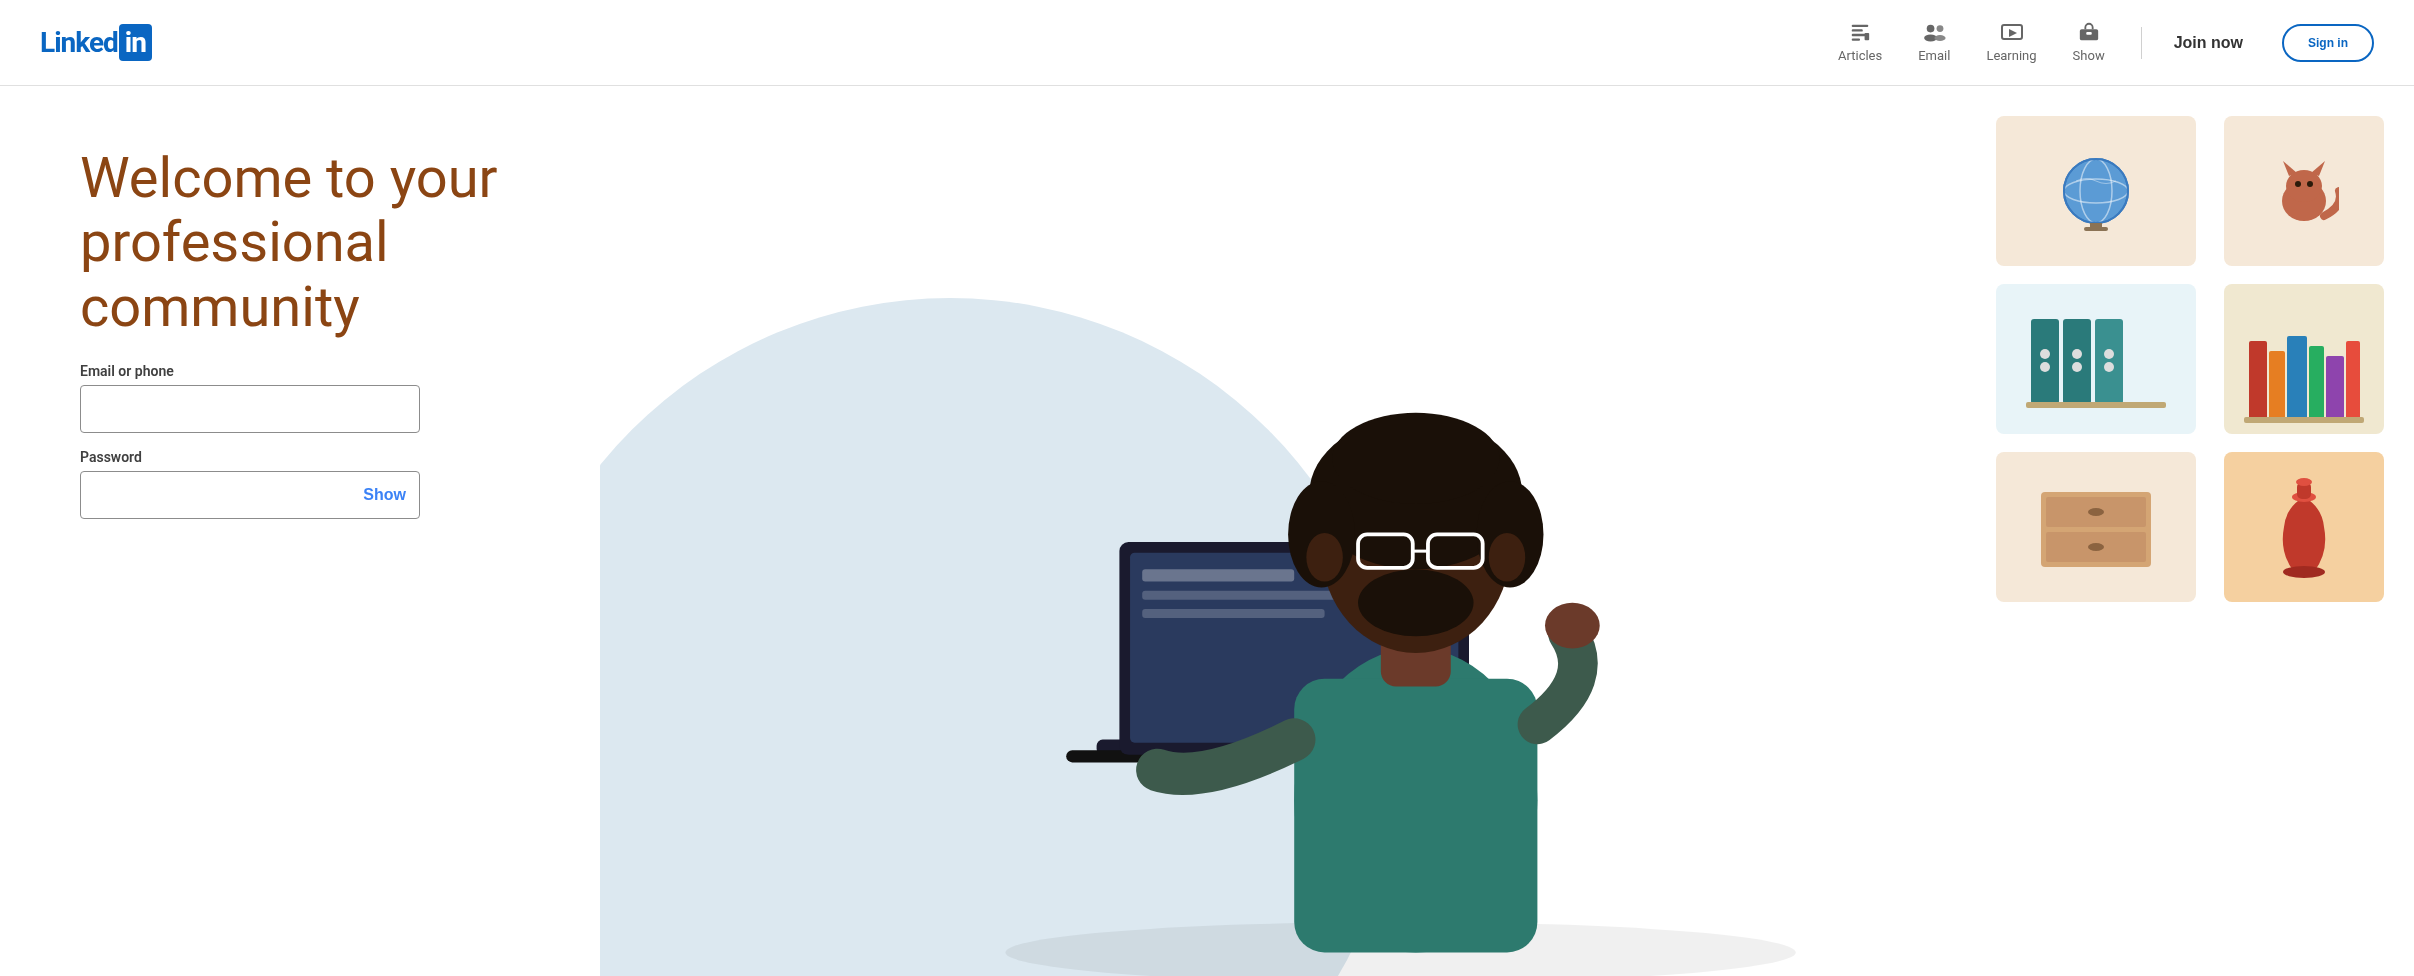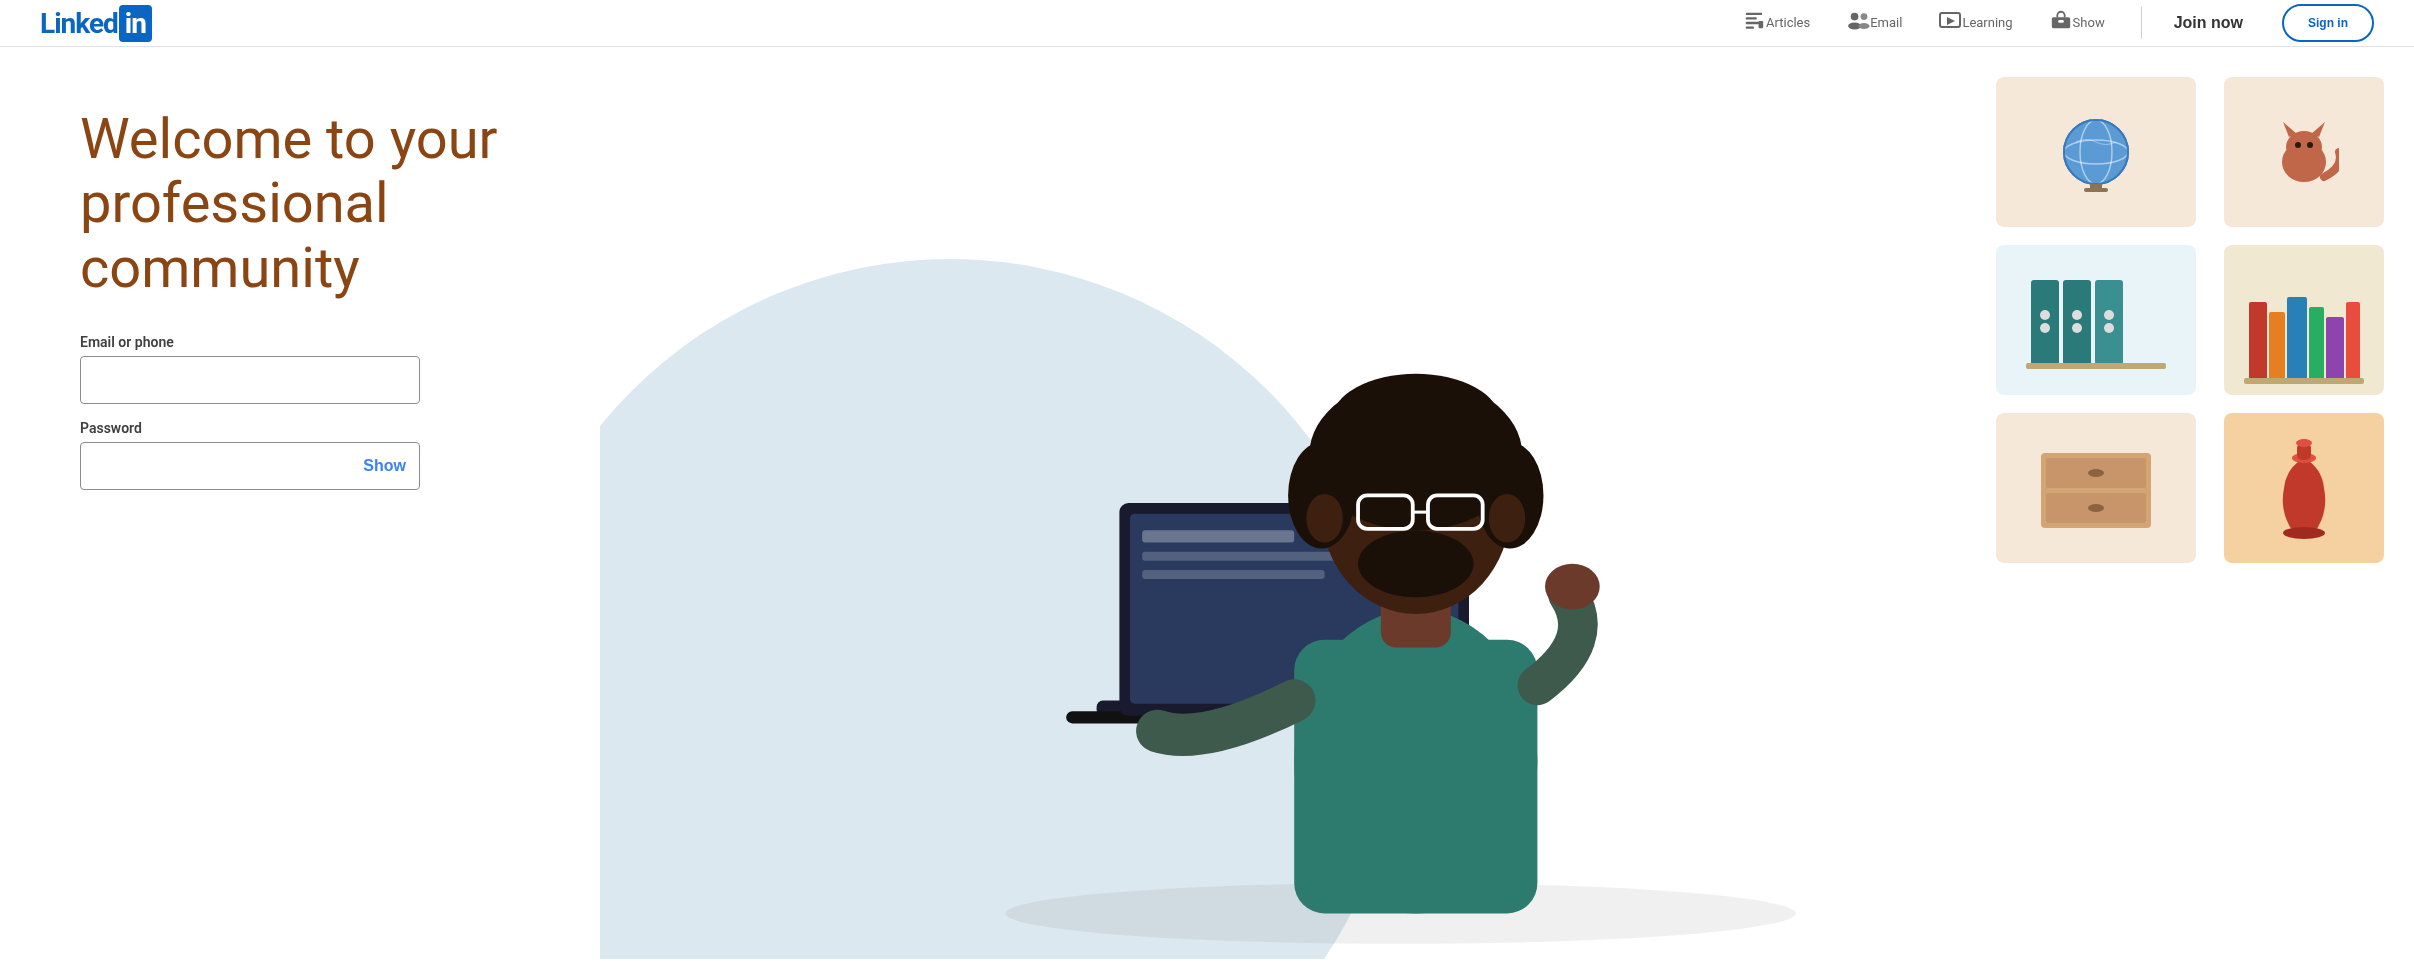--- a/index.html
+++ b/index.html
@@ -12,21 +12,21 @@
       font-family: -apple-system, BlinkMacSystemFont, 'Segoe UI', Roboto, Oxygen, sans-serif;
       background: #ffffff;
       overflow-x: hidden;
     }
 
     
     header {
       display: flex;
       align-items: center;
       justify-content: space-between;
-      padding: 0 40px;
+      padding: 12px 40px;
       background: #ffffff;
       border-bottom: 1px solid #e0e0e0;
       position: relative;
       z-index: 10;
     }
 
     .logo-container {
       display: flex;
       align-items: center;
     }
@@ -56,21 +56,21 @@
     }
 
     .nav-items {
       display: flex;
       align-items: center;
       gap: 4px;
     }
 
     .nav-item {
       display: flex;
-      flex-direction: row;
+      flex-direction: column;
       align-items: center;
       padding: 8px 16px;
       cursor: pointer;
       color: #666666;
       font-size: 13px;
       text-decoration: none;
       border-bottom: 2px solid transparent;
       transition: color 0.2s;
     }
 
@@ -134,21 +134,21 @@
       display: flex;
       flex-direction: column;
       z-index: 2;
     }
 
     .hero-title {
       font-size: 56px;
       font-weight: 400;
       color: #8B4513;
       line-height: 1.15;
-      margin-bottom: 34px;
+      margin-bottom: 24px;
       max-width: 520px;
     }
 
     .form-section {
       width: 340px;
     }
 
     .form-label {
       font-size: 14px;
       font-weight: 600;

